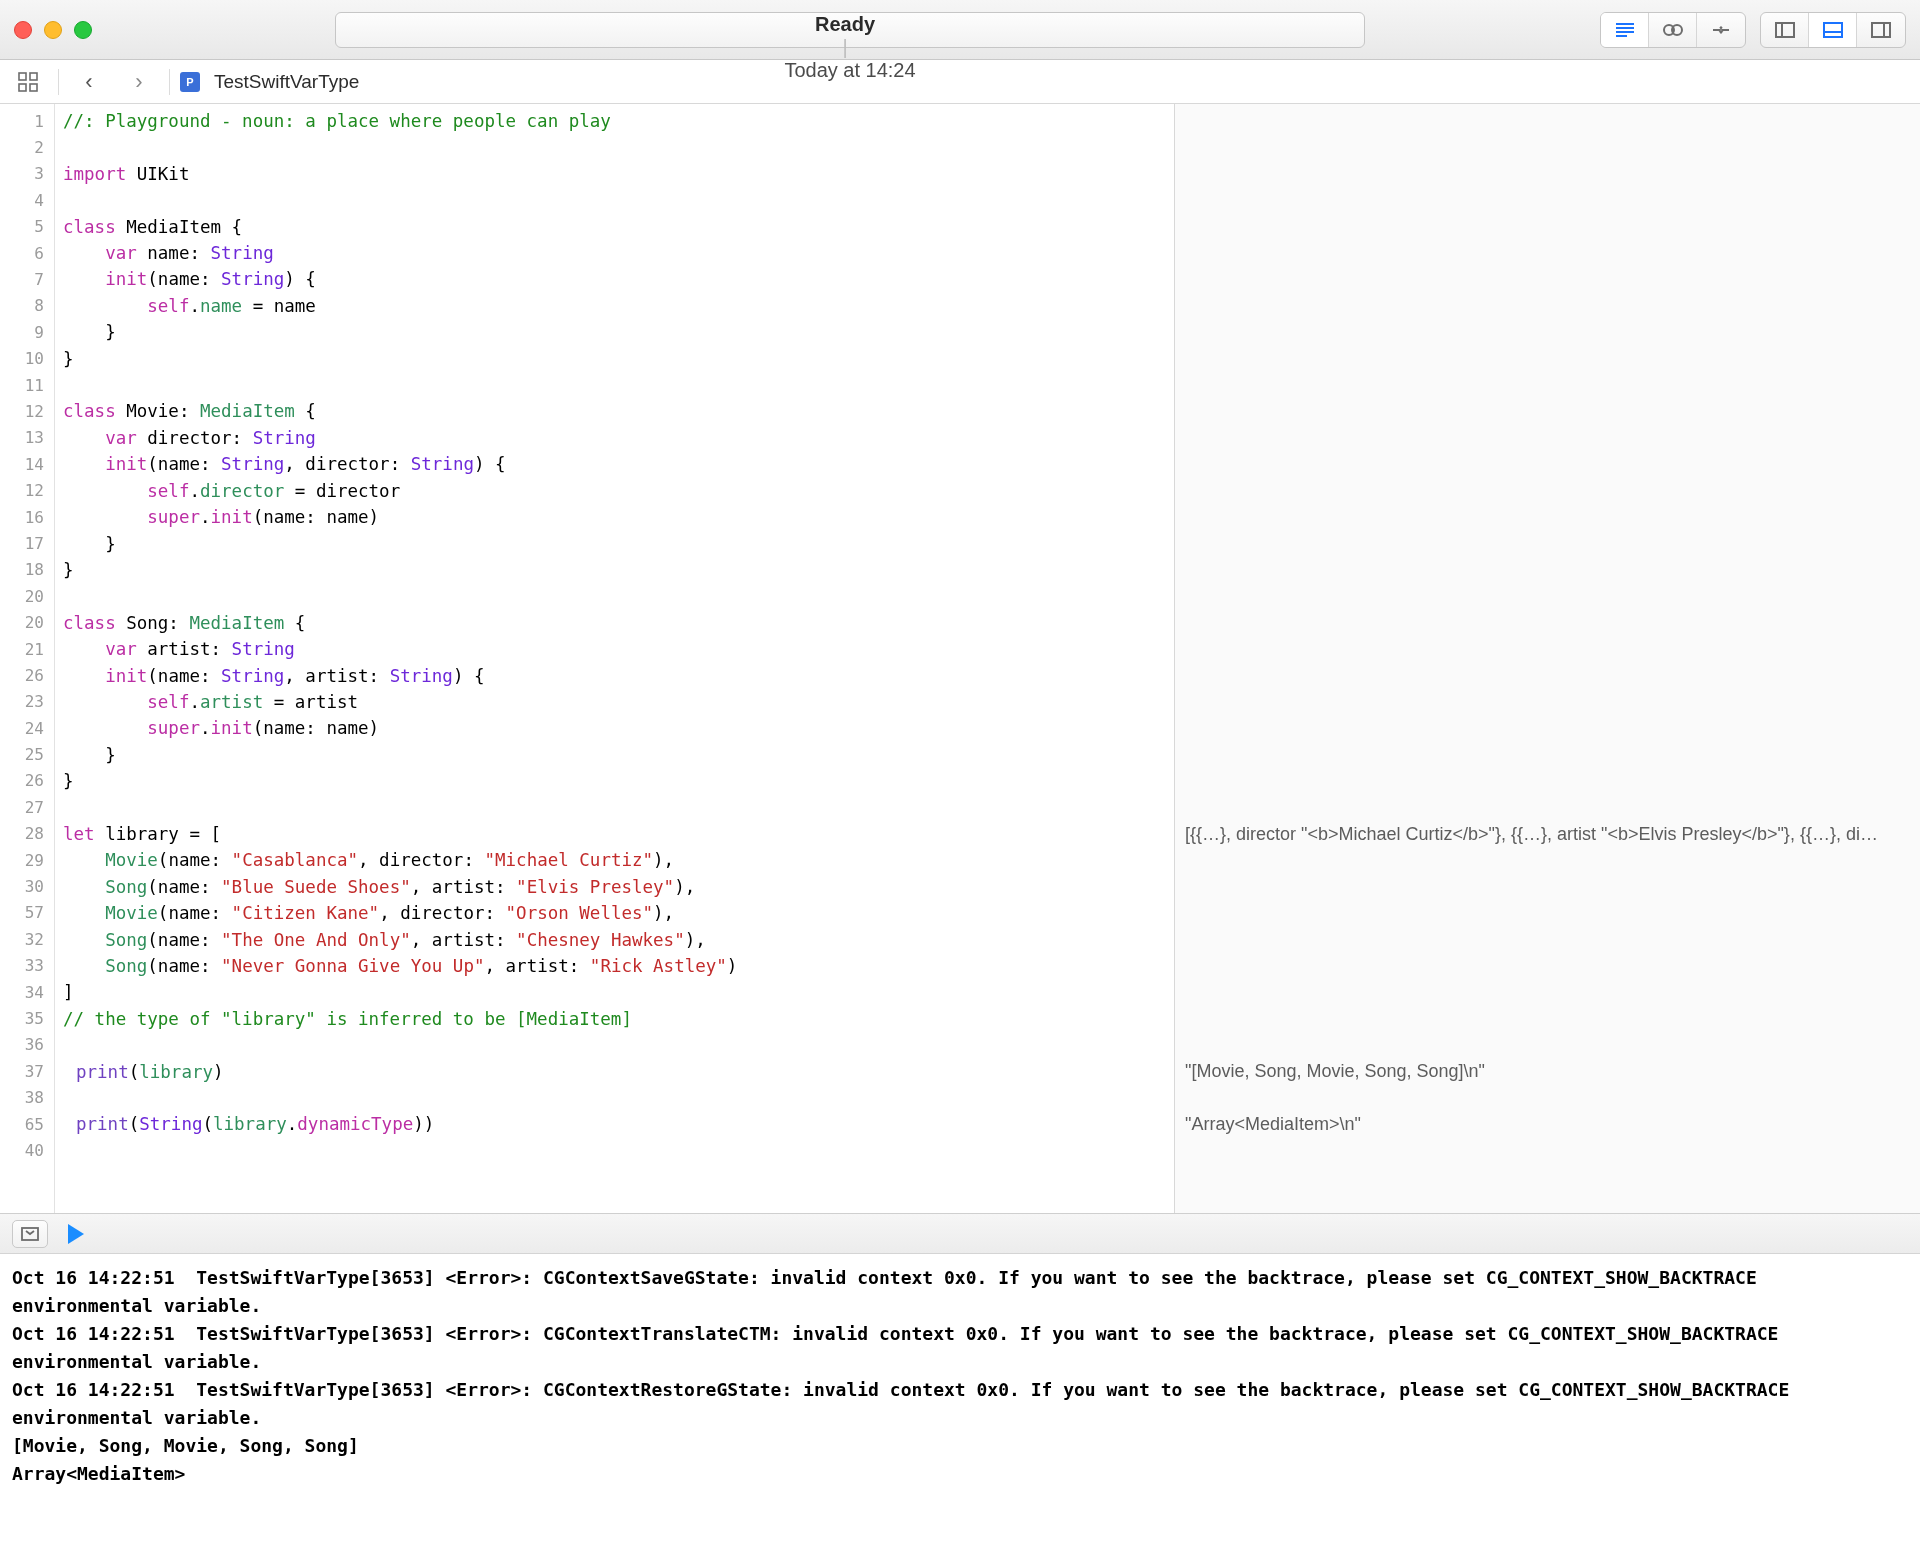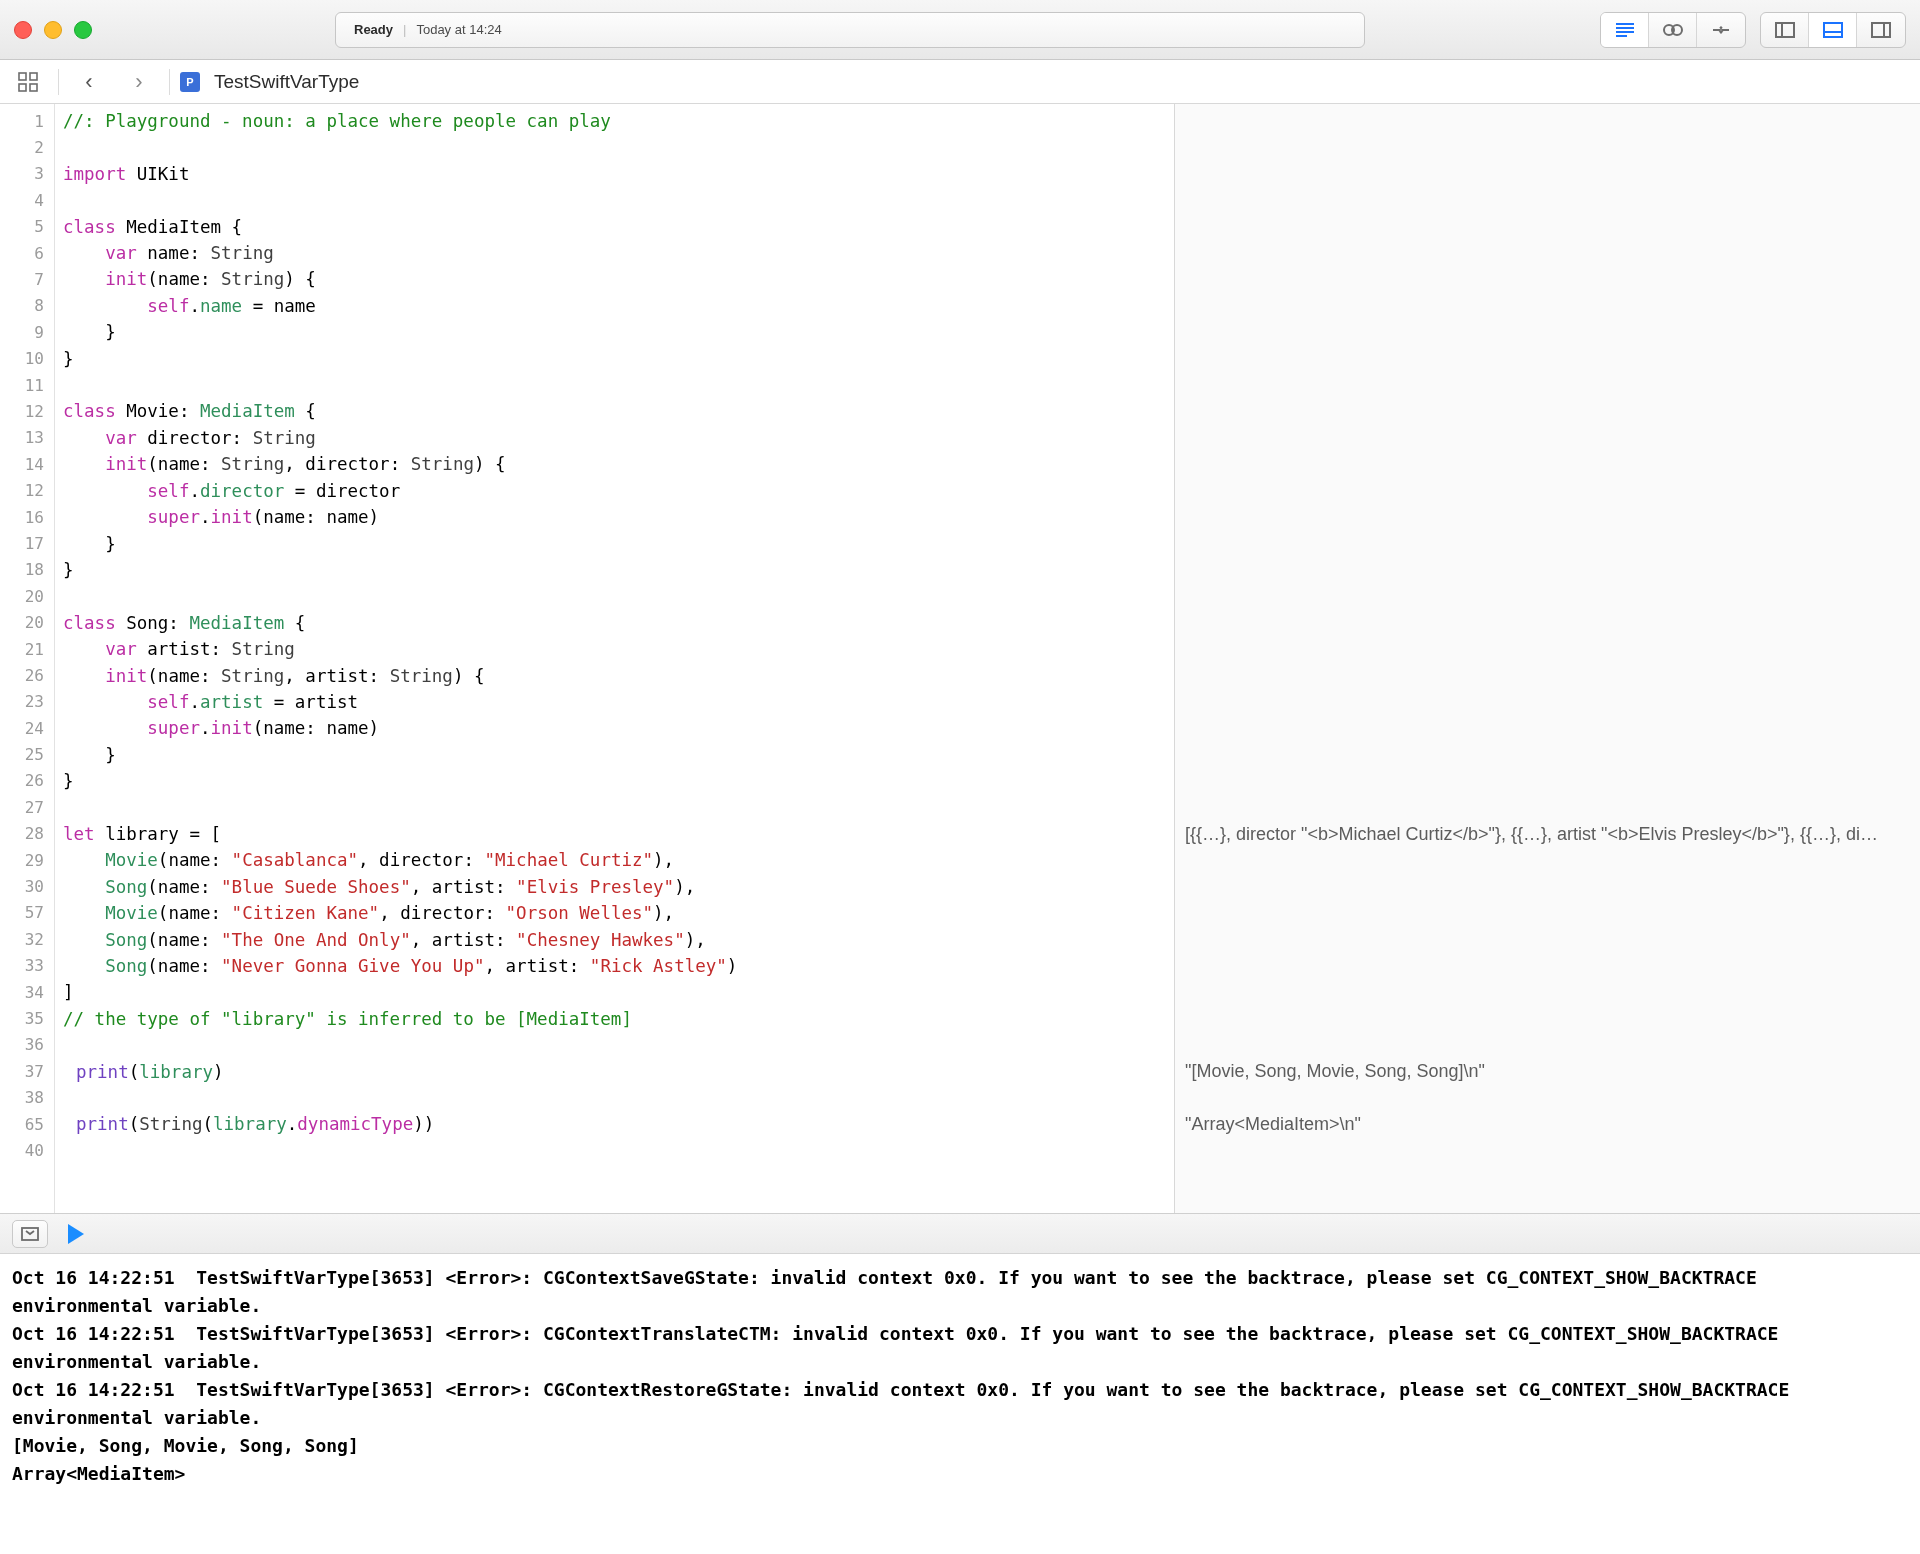--- a/index.html
+++ b/index.html
@@ -35,21 +35,22 @@
   .status-field {
     width: 1030px;
     height: 36px;
     background: linear-gradient(#fdfdfd,#f2f2f2);
     border: 1px solid #c6c6c6;
     border-radius: 6px;
     display: flex;
     align-items: center;
     padding: 0 18px;
     color: #4b4b4b;
-    font-size: 13px;
+    font-size: 20px;
+    flex-direction: column;
   }
   .status-field b { font-weight: 600; color:#2b2b2b; margin-right: 10px; }
   .status-sep { color:#bdbdbd; margin-right: 10px; }
 
   .tb-right { display:flex; align-items:center; gap:14px; }
   .seg {
     display:flex; height:36px;
     border:1px solid #c6c6c6; border-radius:6px;
     background:linear-gradient(#fdfdfd,#f1f1f1);
     overflow:hidden;
@@ -122,21 +123,21 @@
     padding:4px 0 0 8px;
     font-family: Menlo, monospace;
     font-size:17.5px;
     line-height:26.4px;
     white-space:pre;
     color:#000;
     overflow:hidden;
   }
   .kw   { color:#bb2ea4; }           
   .type { color:#6f42c1;margin-left:13px; }
-  .typeSys { color:#404040; }
+  .typeSys { color:#6d28d9; }
   .prop { color:#2f8f5b; }
   .str  { color:#c22b2b; }
   .cmt  { color:#1f8a1f; }
 
   .results-pane {
     flex:1;
     background:#fafafa;
     font-size:18px;
     color:#5c5c5c;
     padding:4px 10px 0 10px;

